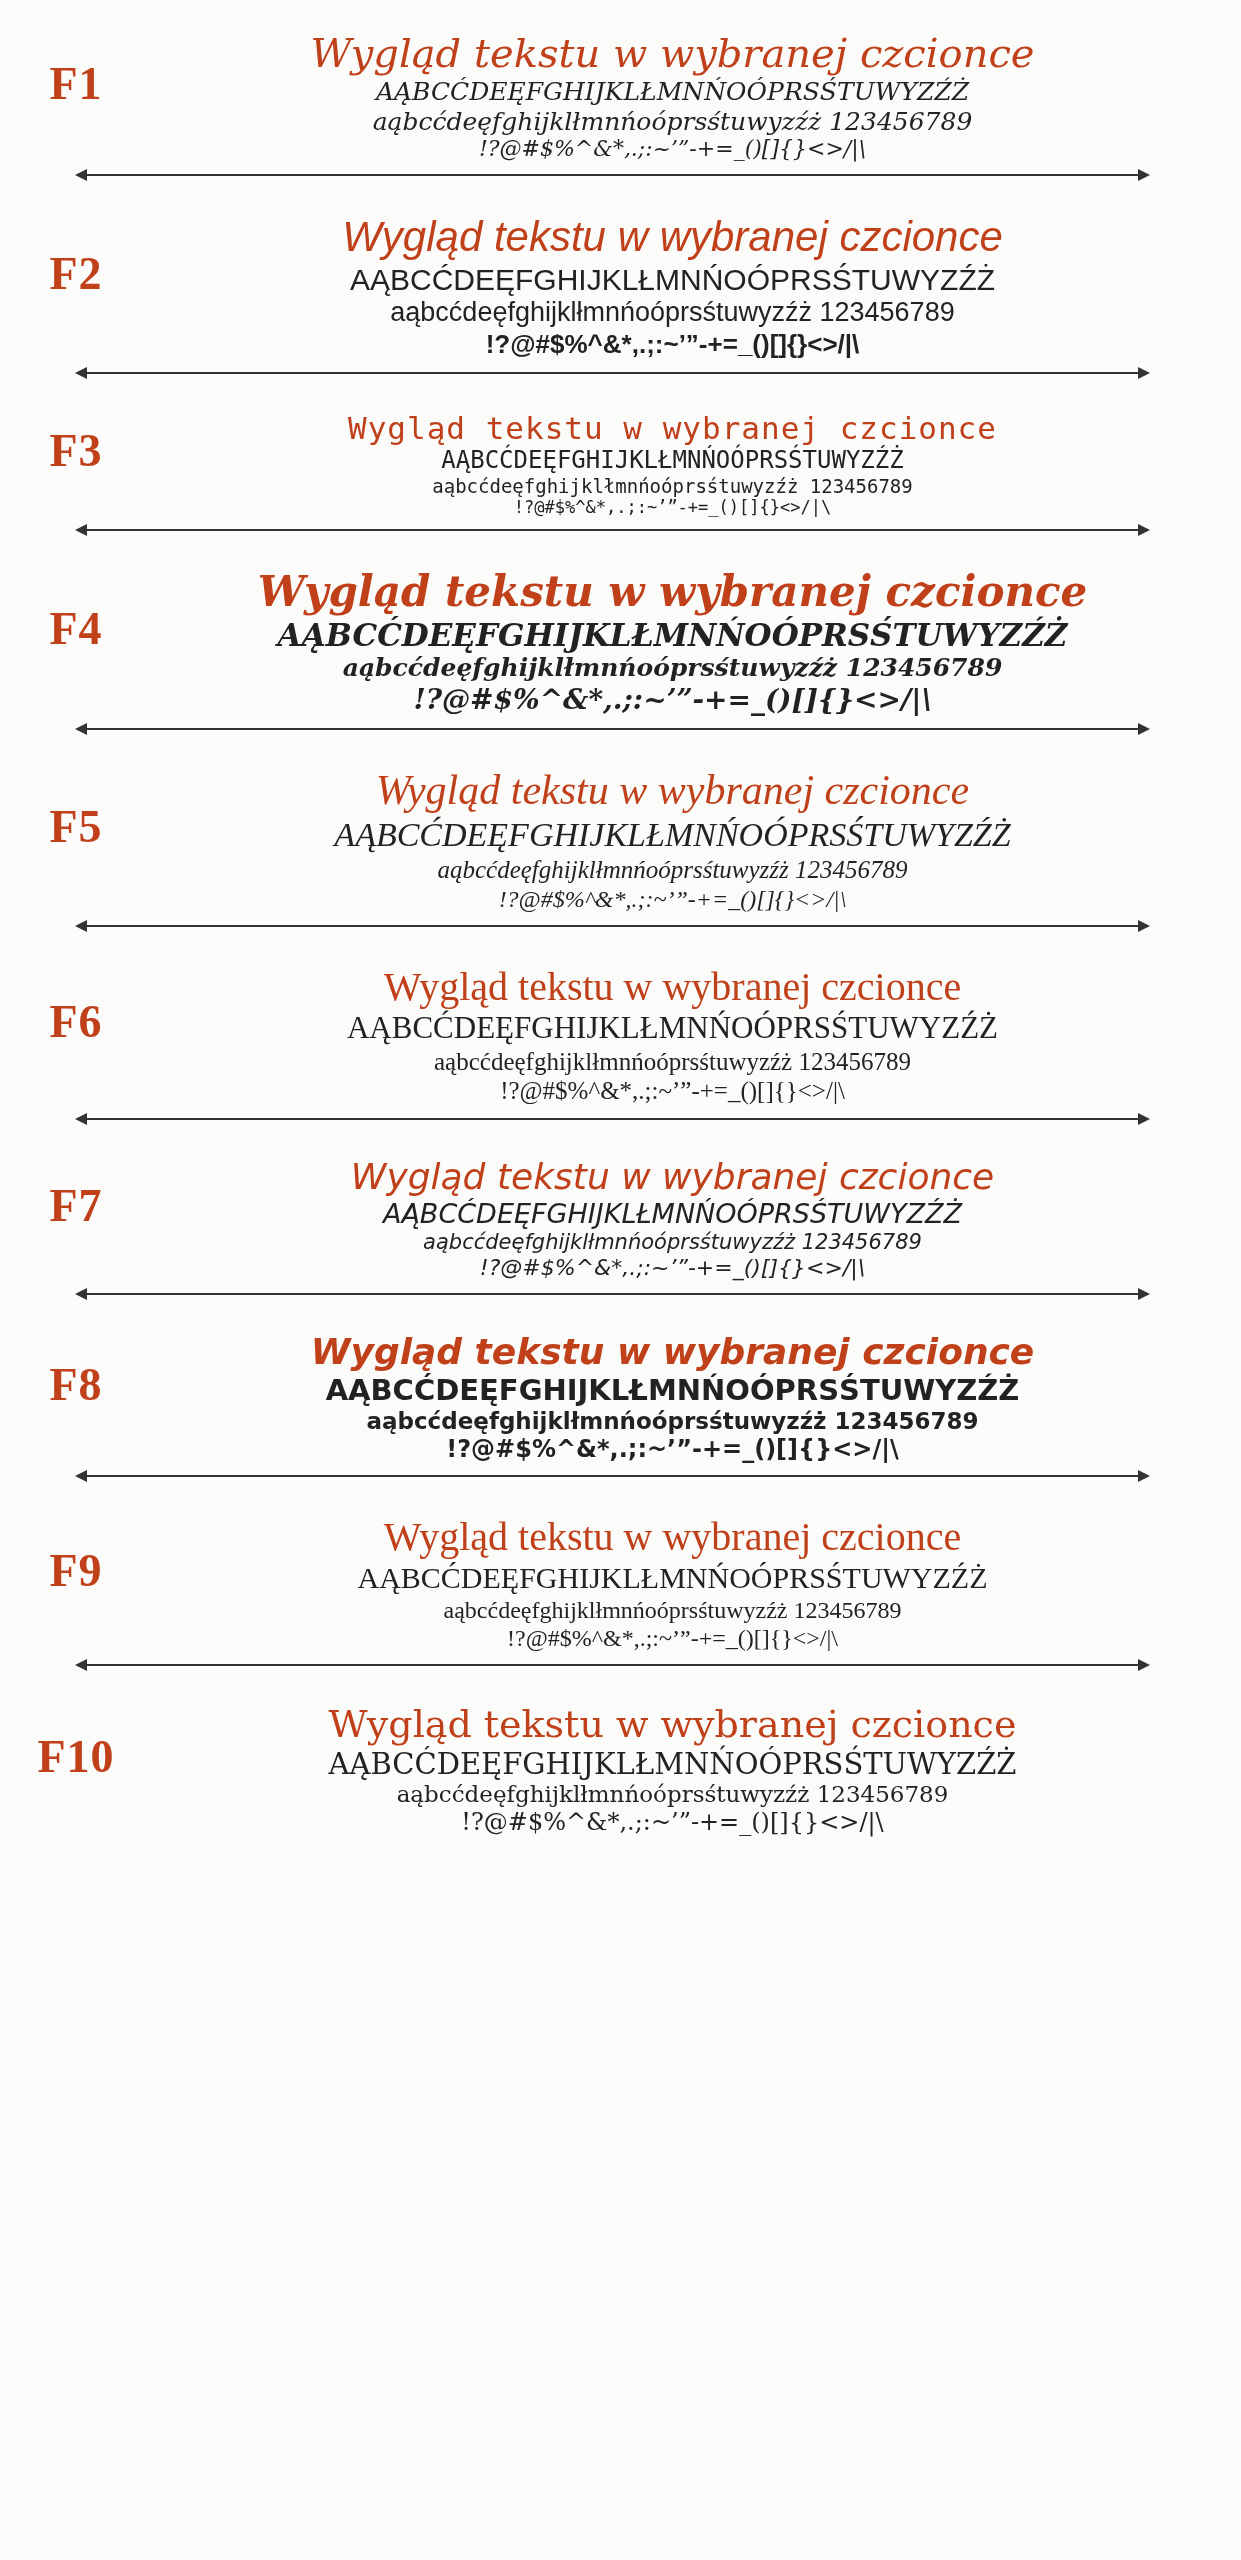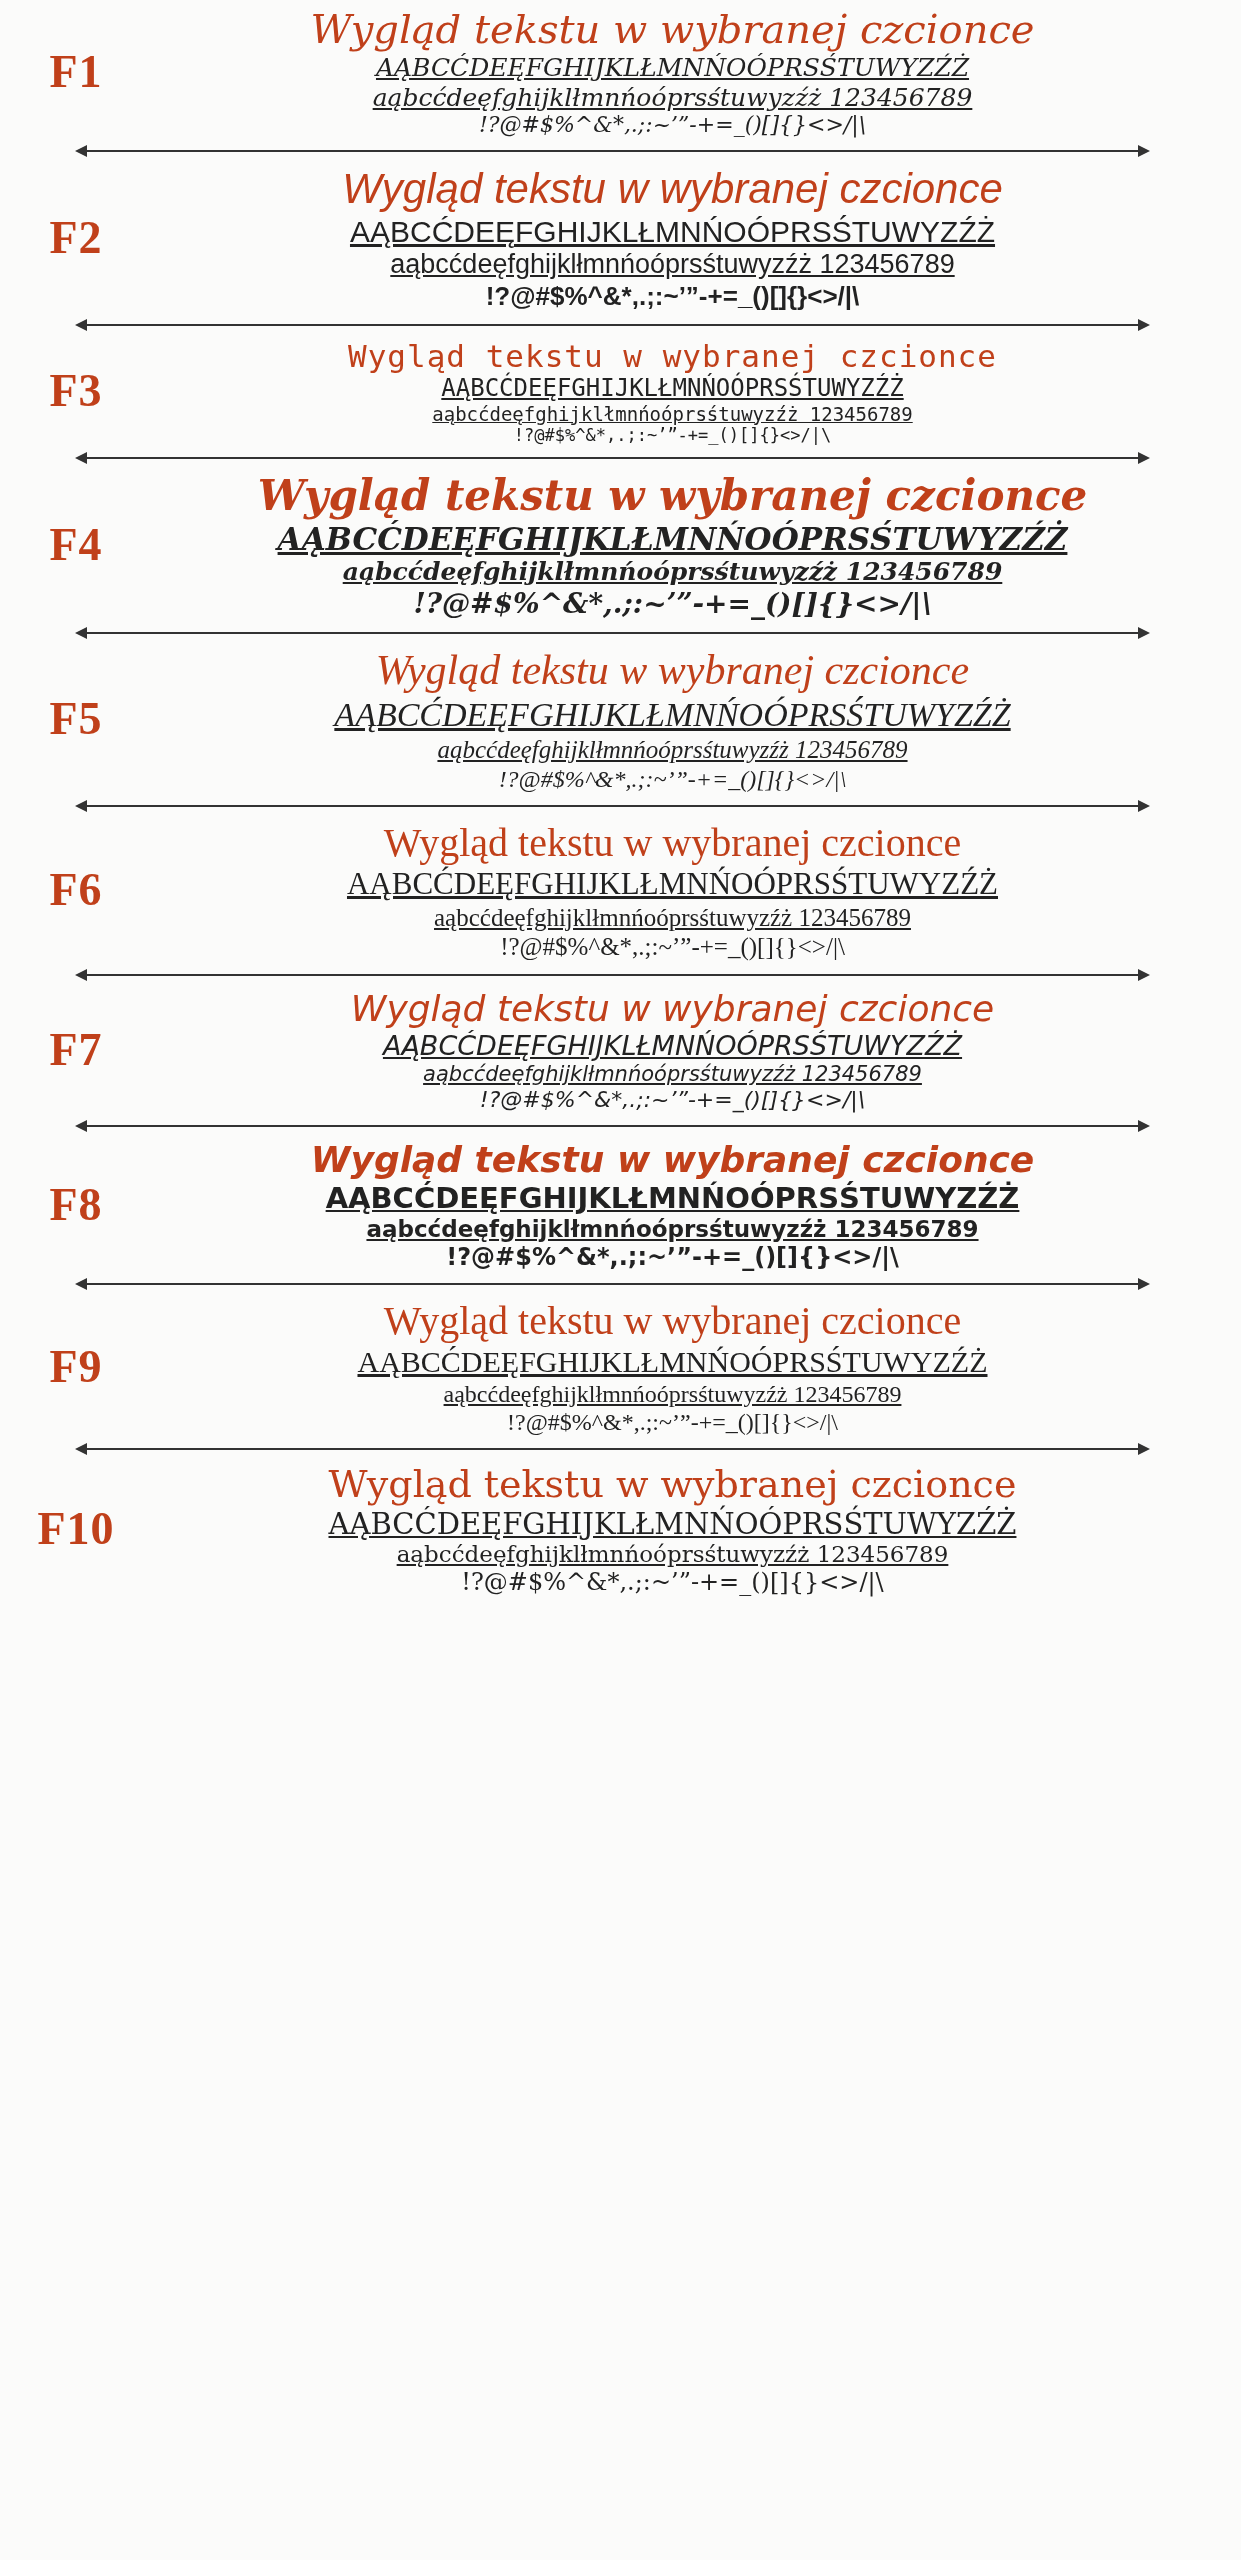--- a/index.html
+++ b/index.html
@@ -33,29 +33,29 @@
     font-family: "Liberation Serif", serif;
     font-weight: 700;
     font-size: 46px;
     line-height: 1;
     letter-spacing: 1px;
   }
   .lines {
     flex: 1 1 auto;
     text-align: center;
     overflow: hidden;
+    margin-top: 24px;
   }
   .l1 {
     color: #c0401a;
     white-space: nowrap;
   }
   .l2, .l3 {
     color: #222;
     white-space: nowrap;
-    text-decoration: underline;
   }
   .rule {
     position: relative;
     height: 22px;
     margin: 2px 0 2px 0;
     padding: 0 70px;
   }
   .rule .bar {
     position: relative;
     top: 10px;

